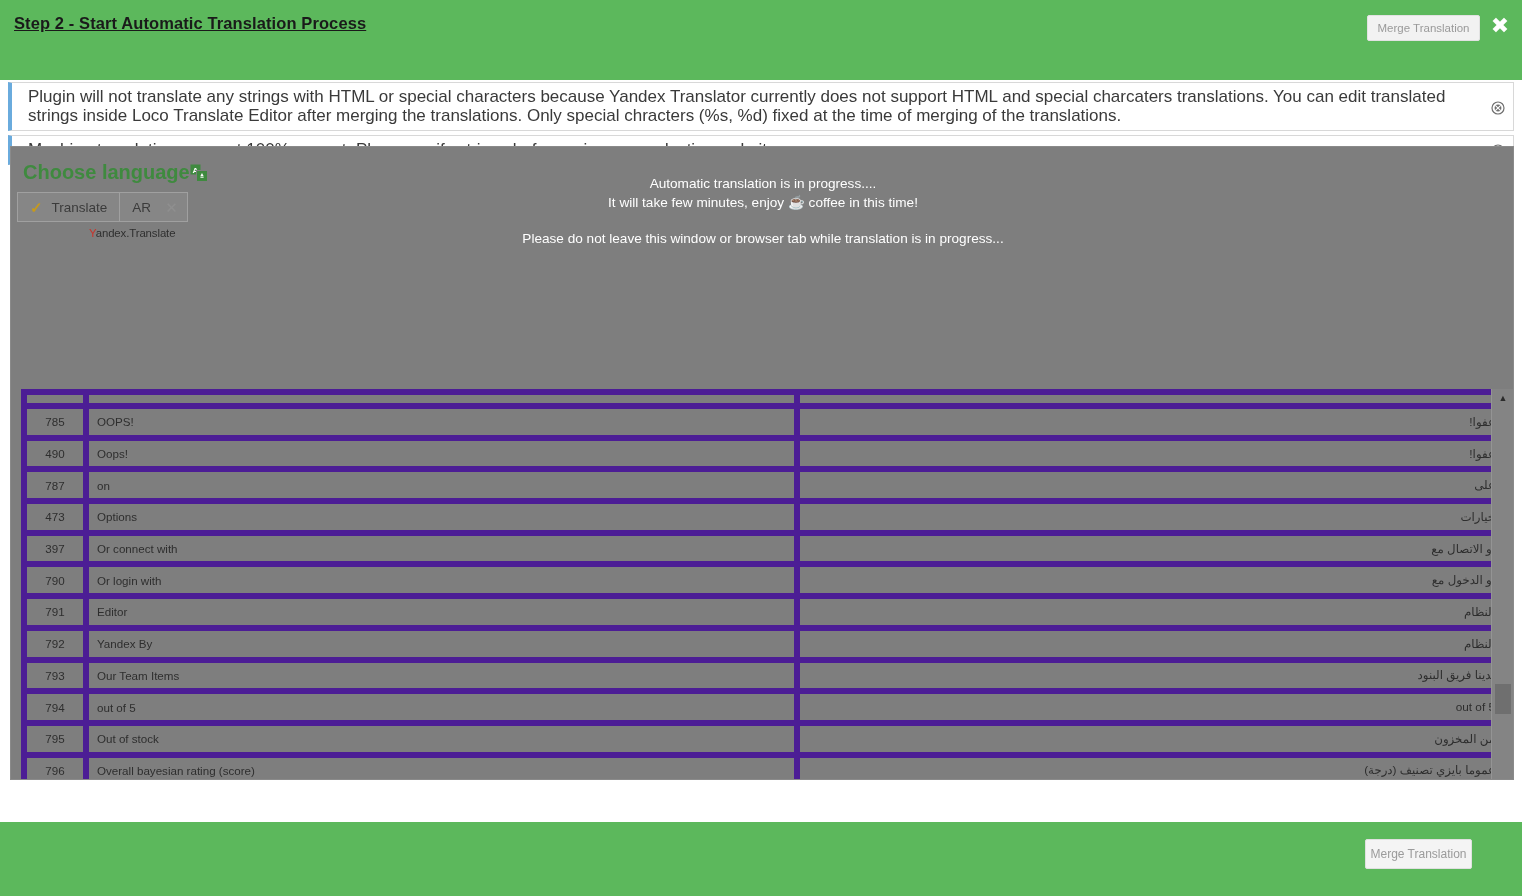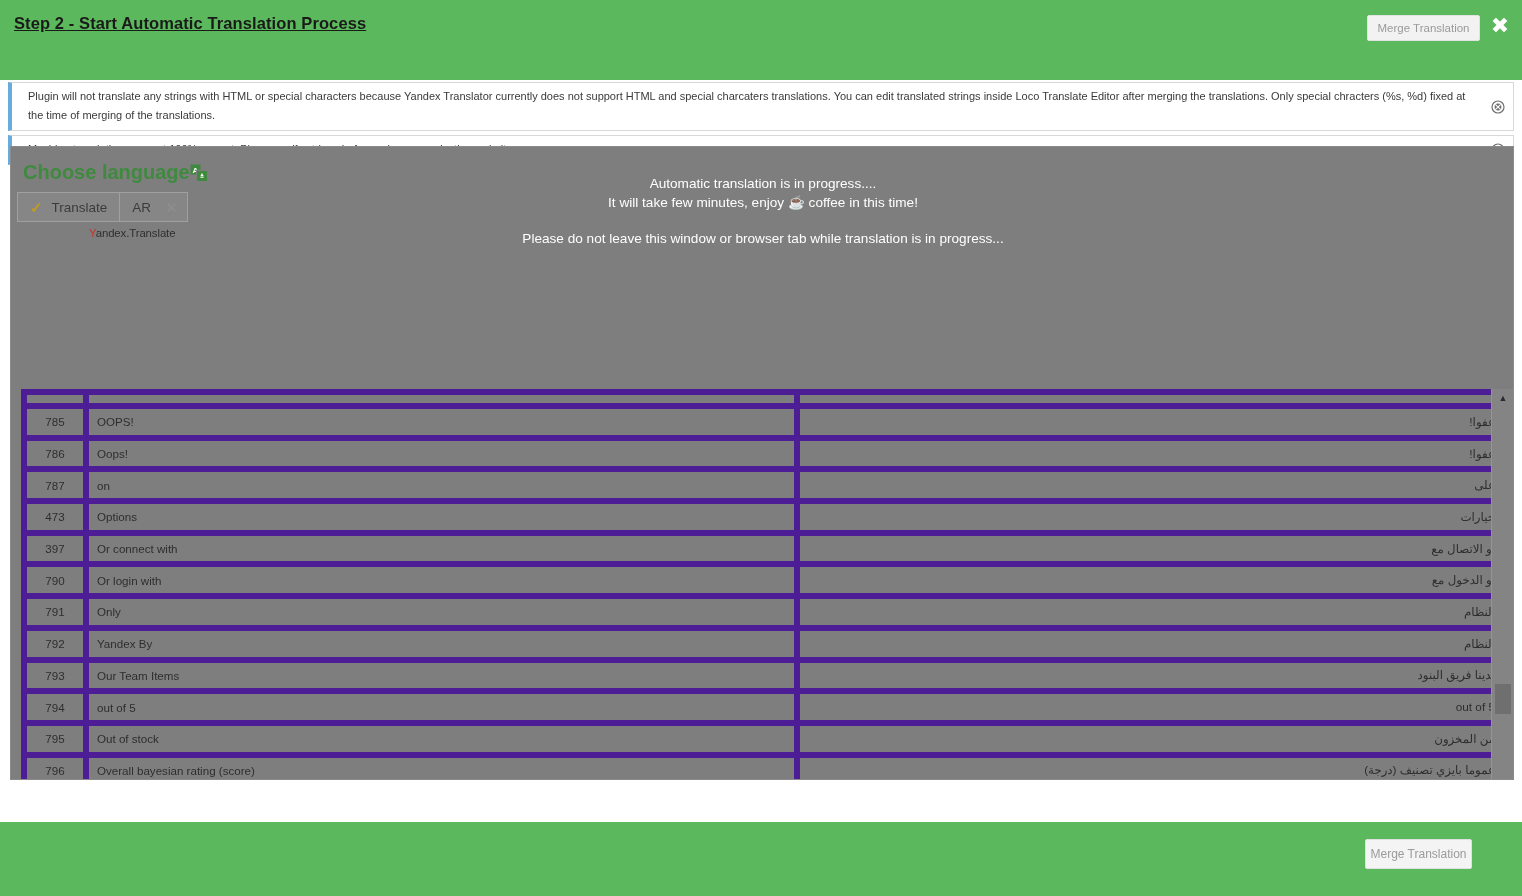--- a/index.html
+++ b/index.html
@@ -39,21 +39,21 @@
   
   .notices { position: absolute; left: 8px; top: 82px; width: 1506px; }
   .notice {
     position: relative;
     background: #ffffff;
     border: 1px solid #d8d8d8;
     border-left: 4px solid #6aabdd;
     min-height: 22px;
     margin-bottom: 4px;
     padding: 4px 30px 5px 16px;
-    font-size: 11px; color: #3a3a3a; line-height: 19px;
+    font-size: 17px; color: #3a3a3a; line-height: 19px;
   }
   .notice-dismiss {
     position: absolute; right: 8px; top: 50%; transform: translateY(-50%);
     width: 14px; height: 14px; cursor: pointer;
   }
 
   
   .overlay {
     position: absolute; left: 10px; top: 146px;
     width: 1504px; height: 634px;
@@ -242,21 +242,21 @@
                 <td class="num"></td>
                 <td></td>
                 <td class="dst"></td>
               </tr>
               <tr>
                 <td class="num">785</td>
                 <td>OOPS!</td>
                 <td class="dst">عفوا!</td>
               </tr>
               <tr>
-                <td class="num">786</td>
+                <td class="num">490</td>
                 <td>Oops!</td>
                 <td class="dst">عفوا!</td>
               </tr>
               <tr>
                 <td class="num">787</td>
                 <td>on</td>
                 <td class="dst">على</td>
               </tr>
               <tr>
                 <td class="num">473</td>
@@ -268,21 +268,21 @@
                 <td>Or connect with</td>
                 <td class="dst">أو الاتصال مع</td>
               </tr>
               <tr>
                 <td class="num">790</td>
                 <td>Or login with</td>
                 <td class="dst">أو الدخول مع</td>
               </tr>
               <tr>
                 <td class="num">791</td>
-                <td>Only</td>
+                <td>Editor</td>
                 <td class="dst">النظام</td>
               </tr>
               <tr>
                 <td class="num">792</td>
                 <td>Yandex By</td>
                 <td class="dst">النظام</td>
               </tr>
               <tr>
                 <td class="num">793</td>
                 <td>Our Team Items</td>

